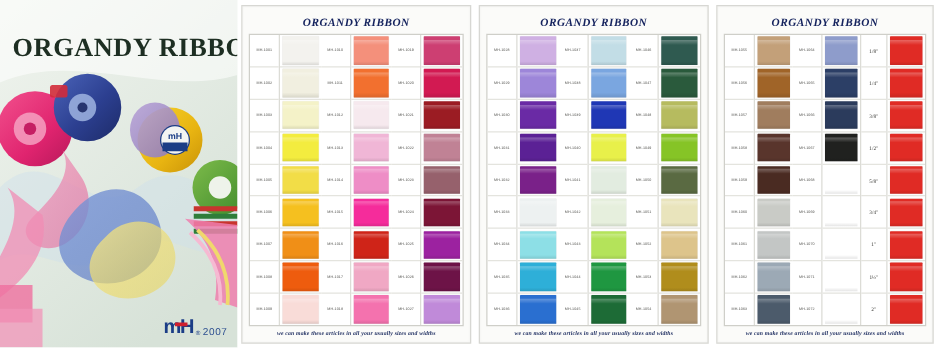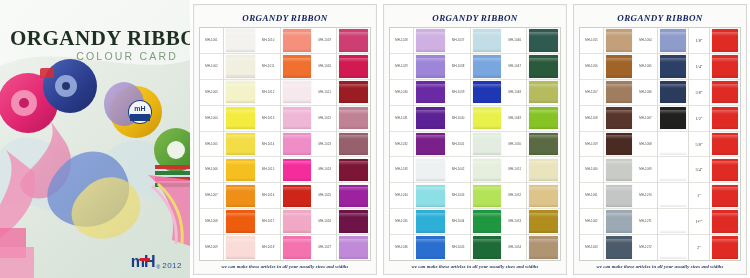--- a/index.html
+++ b/index.html
@@ -190,29 +190,28 @@
       <path d="M 152 186 C 170 202, 178 222, 176 244" stroke="#f6b9d2" stroke-width="3" fill="none"></path>
       <path d="M 158 184 C 176 200, 184 220, 182 244" stroke="#f0d86c" stroke-width="3" fill="none"></path>
 
       <rect x="0" y="228" width="26" height="30" fill="#ef6f9f" opacity="0.8"></rect>
       <rect x="0" y="247" width="34" height="31" fill="#f294b8" opacity="0.75"></rect>
 
       <path d="M 0 0 L 190 0 L 190 60 C 130 78, 60 40, 0 66 Z" fill="#ffffff" opacity="0.55"></path>
     </svg>
 
     <div class="cover-title">ORGANDY RIBBON</div>
-    <div class="cover-sub">COLOUR CARD</div>
 
     <div class="logo-block">
       <span class="logo-mark">
         <span>mH</span>
         <span class="bar"></span>
       </span>
       <span class="logo-reg">®</span>
-      <span class="logo-year">2012</span>
+      <span class="logo-year">2007</span>
     </div>
   </div>
 
   <div class="panel panel-2">
     <div class="panel-inner">
       <div class="panel-title">ORGANDY RIBBON</div>
       <div class="grid">
         <div class="col codes">
           <div class="cell">
               <span class="code">MH-1001</span>

